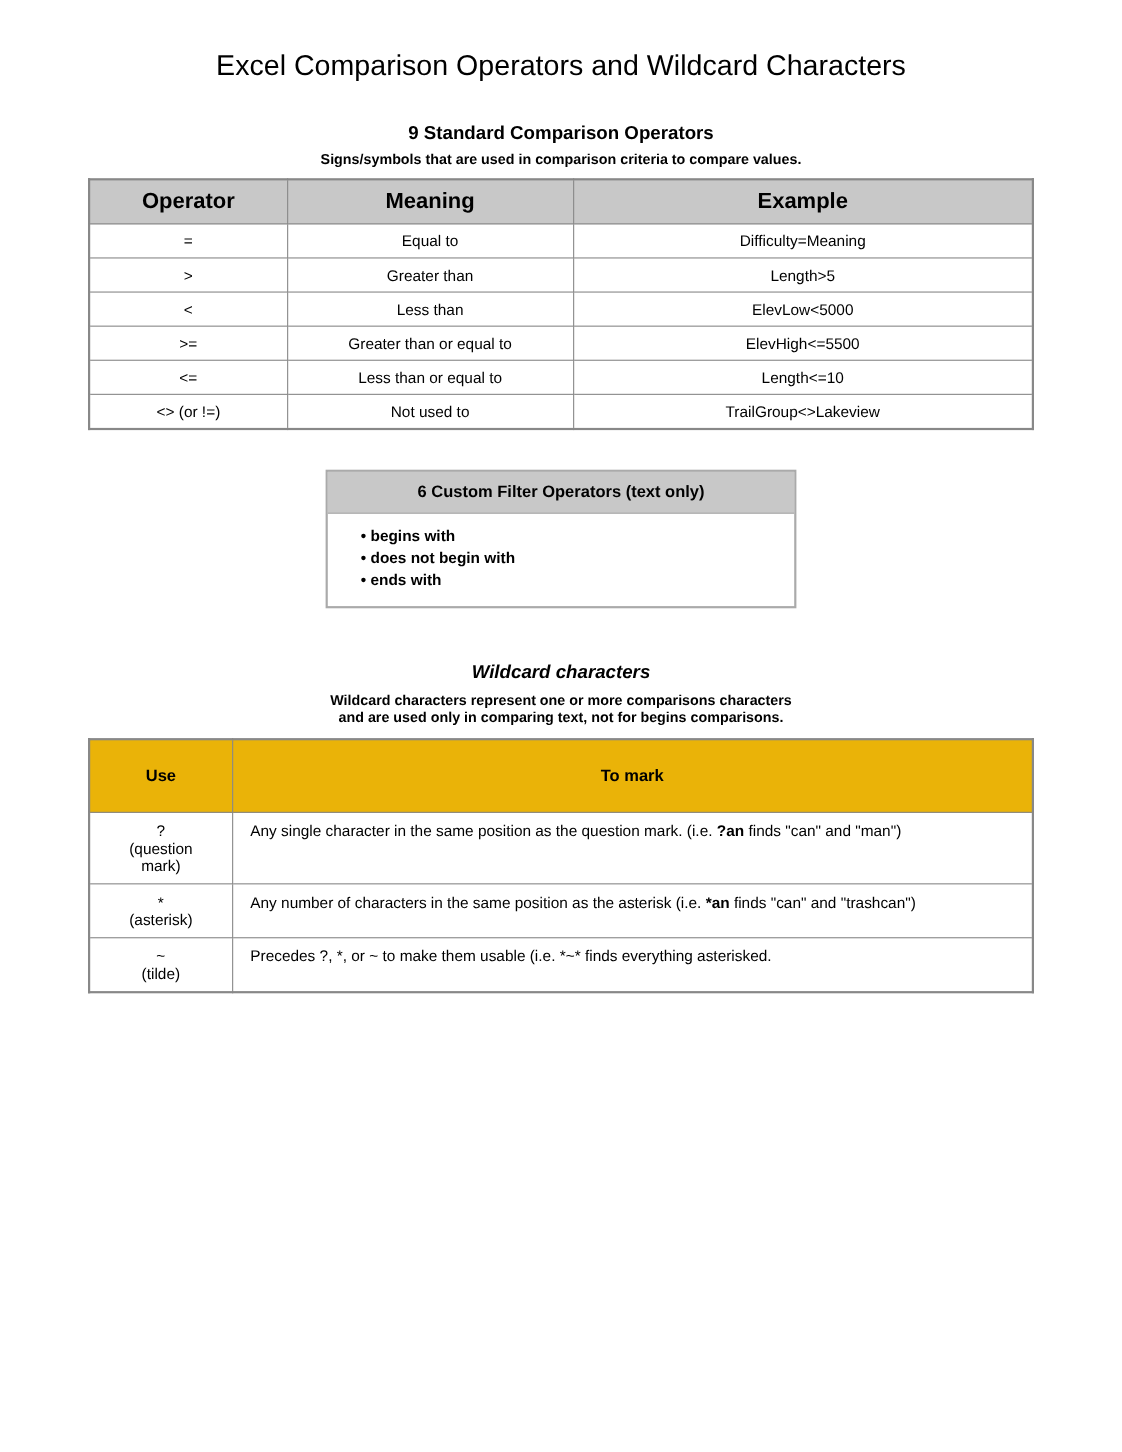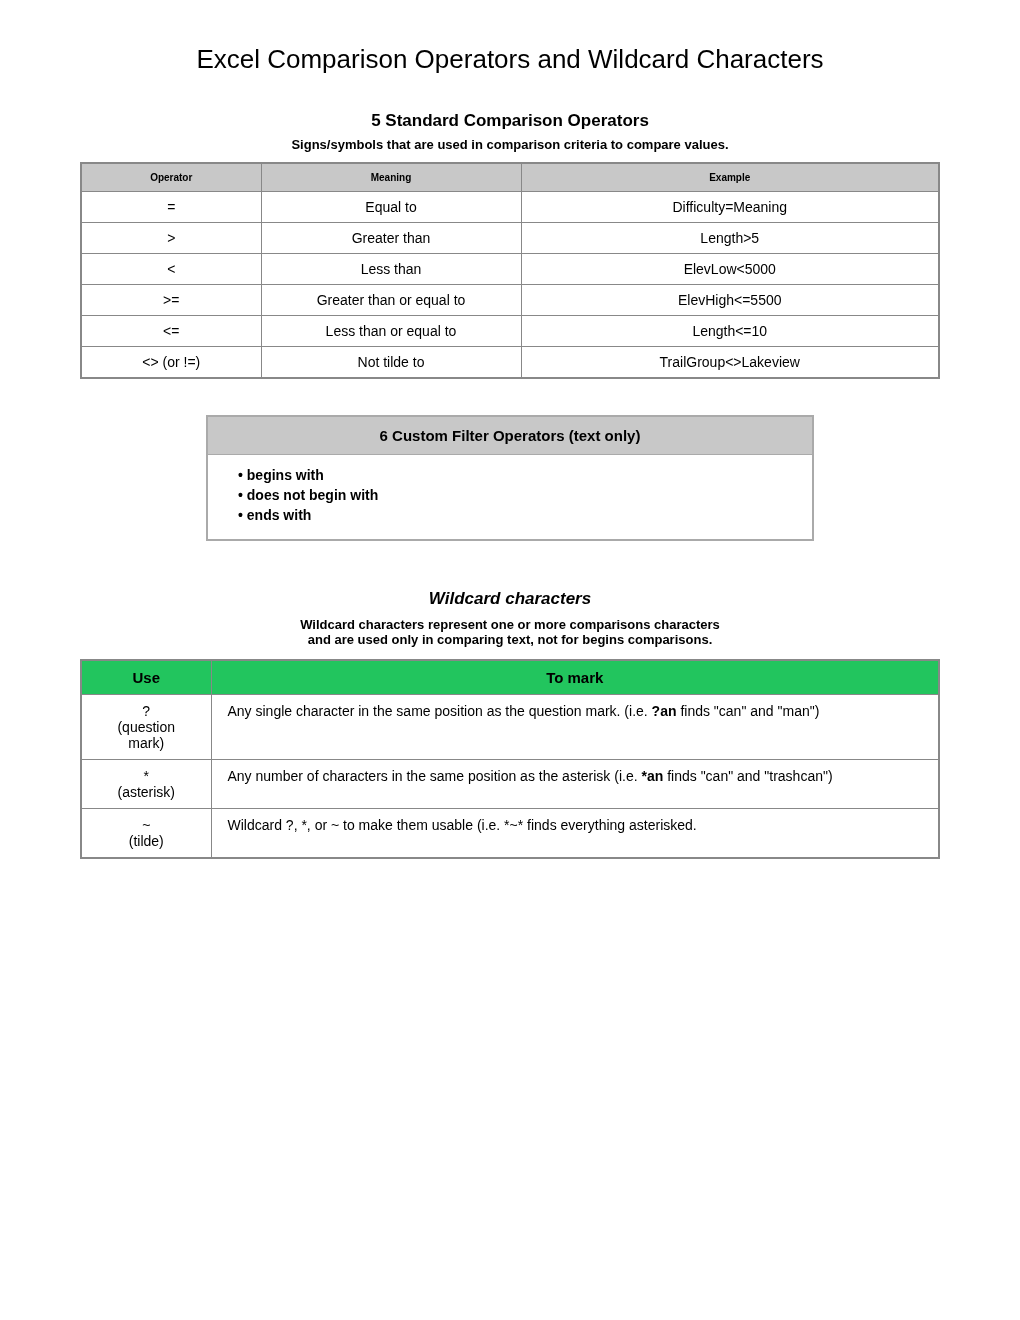--- a/index.html
+++ b/index.html
@@ -35,35 +35,35 @@
       border-collapse: collapse;
       width: 100%;
     }
     .comparison-table {
       border: 2px solid #888;
       margin-bottom: 36px;
     }
     .comparison-table th {
       background: #c8c8c8;
       font-weight: bold;
-      font-size: 10px;
+      font-size: 20px;
       padding: 8px 32px;
       border: 1px solid #888;
       text-align: center;
     }
     .comparison-table td {
       border: 1px solid #888;
       padding: 7px 16px;
       text-align: center;
       font-size: 14px;
     }
     .custom-filter-box {
       border: 2px solid #aaa;
       margin: 0 auto 48px auto;
-      width: 608px;
+      width: 428px;
     }
     .custom-filter-header {
       background: #c8c8c8;
       font-weight: bold;
       font-size: 15px;
       text-align: center;
       padding: 10px 16px;
       border-bottom: 1px solid #aaa;
     }
     .custom-filter-body {
@@ -103,24 +103,24 @@
       text-align: center;
       font-size: 13px;
       font-weight: bold;
       margin-bottom: 12px;
     }
     .wildcard-table {
       border: 2px solid #888;
       width: 100%;
     }
     .wildcard-table th {
-      background: #22c55e;
+      background: #eab308;
       font-weight: bold;
       font-size: 15px;
-      padding: 8px 16px;
+      padding: 24px 16px;
       border: 1px solid #888;
       text-align: center;
     }
     .wildcard-table td {
       border: 1px solid #888;
       padding: 8px 16px;
       font-size: 14px;
       vertical-align: top;
     }
     .wildcard-table td.use-col {
@@ -129,21 +129,21 @@
       vertical-align: middle;
     }
     .bold-text { font-weight: bold; }
   </style>
 </head>
 <body>
 
 <h1 class="page-title">Excel Comparison Operators and Wildcard Characters</h1>
 
 <div>
-  <div class="section-title">5 Standard Comparison Operators</div>
+  <div class="section-title">9 Standard Comparison Operators</div>
   <div class="section-subtitle">Signs/symbols that are used in comparison criteria to compare values.</div>
   <table class="comparison-table">
     <thead>
       <tr>
         <th style="width:180px;">Operator</th>
         <th style="width:260px;">Meaning</th>
         <th>Example</th>
       </tr>
     </thead>
     <tbody id="comparison-tbody">
@@ -167,21 +167,21 @@
       <td>Greater than or equal to</td>
       <td>ElevHigh&lt;=5500</td>
     </tr>
         <tr>
       <td>&lt;=</td>
       <td>Less than or equal to</td>
       <td>Length&lt;=10</td>
     </tr>
         <tr>
       <td>&lt;&gt; (or !=)</td>
-      <td>Not tilde to</td>
+      <td>Not used to</td>
       <td>TrailGroup&lt;&gt;Lakeview</td>
     </tr>
       </tbody>
   </table>
 </div>
 
 <div>
   <div class="custom-filter-box">
     <div class="custom-filter-header">6 Custom Filter Operators (text only)</div>
     <div class="custom-filter-body">
@@ -219,17 +219,17 @@
         <tr>
       <td class="use-col">
         *<br>(asterisk)
       </td>
       <td>Any number of characters in the same position as the asterisk (i.e. <span class="bold-text">*an</span> finds "can" and "trashcan")</td>
     </tr>
         <tr>
       <td class="use-col">
         ~<br>(tilde)
       </td>
-      <td>Wildcard ?, *, or ~ to make them usable (i.e. *~* finds everything asterisked.</td>
+      <td>Precedes ?, *, or ~ to make them usable (i.e. *~* finds everything asterisked.</td>
     </tr>
       </tbody>
   </table>
 </div>
 
 </body></html>

